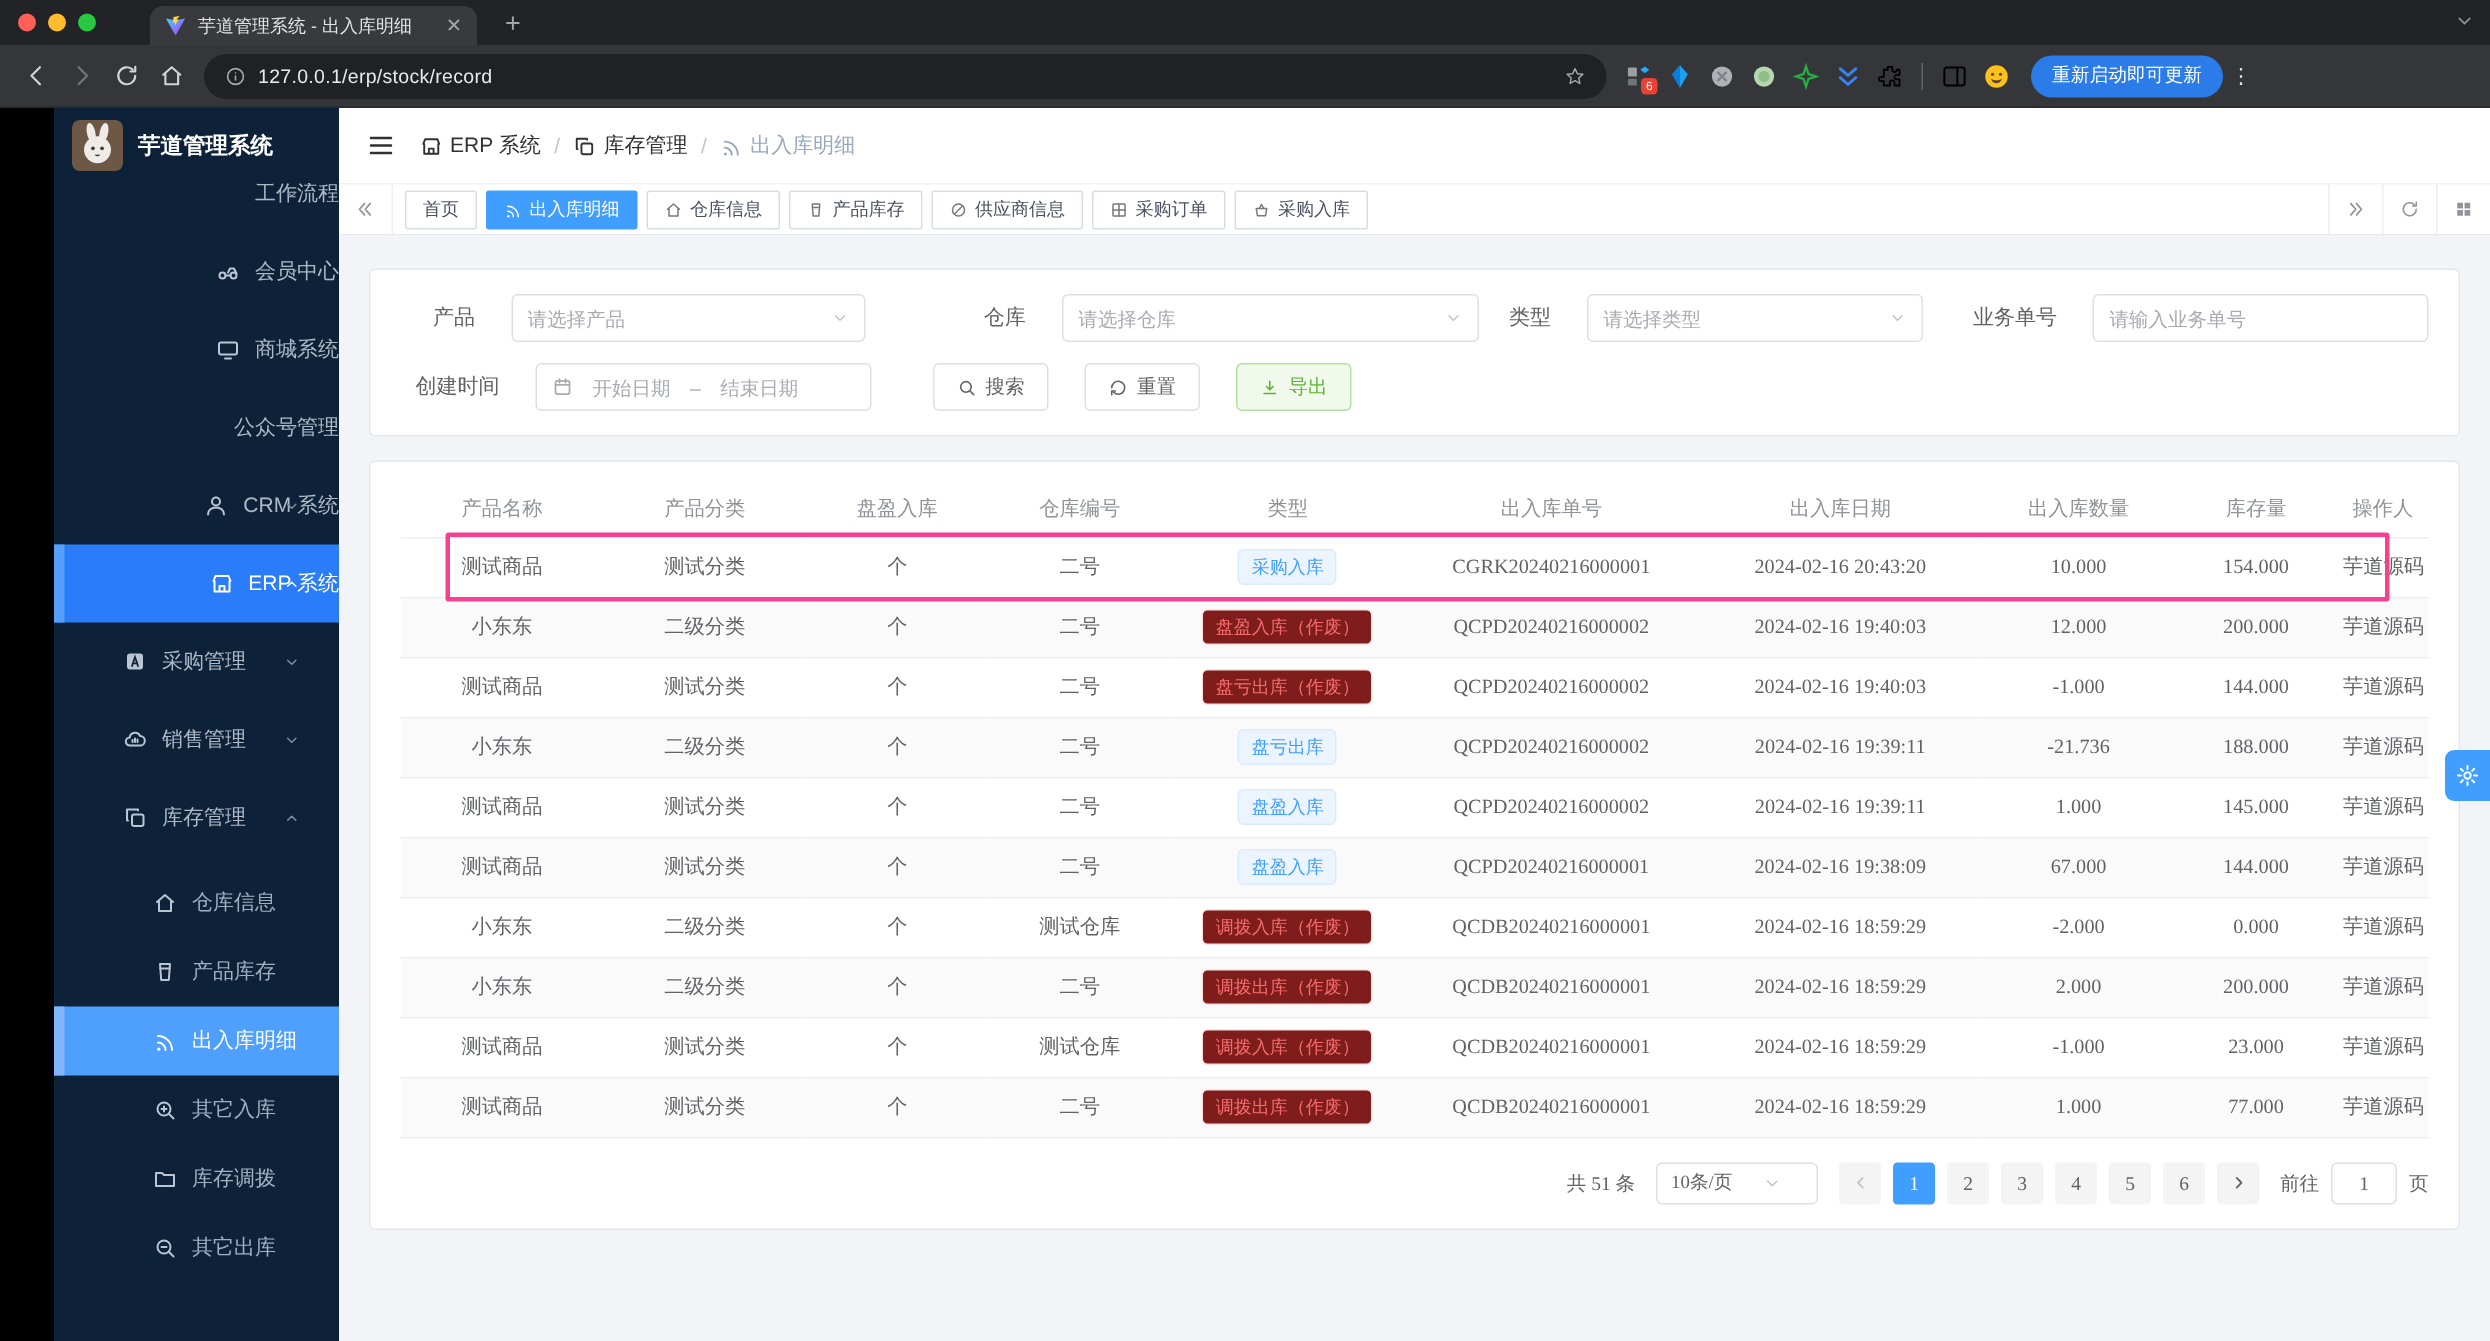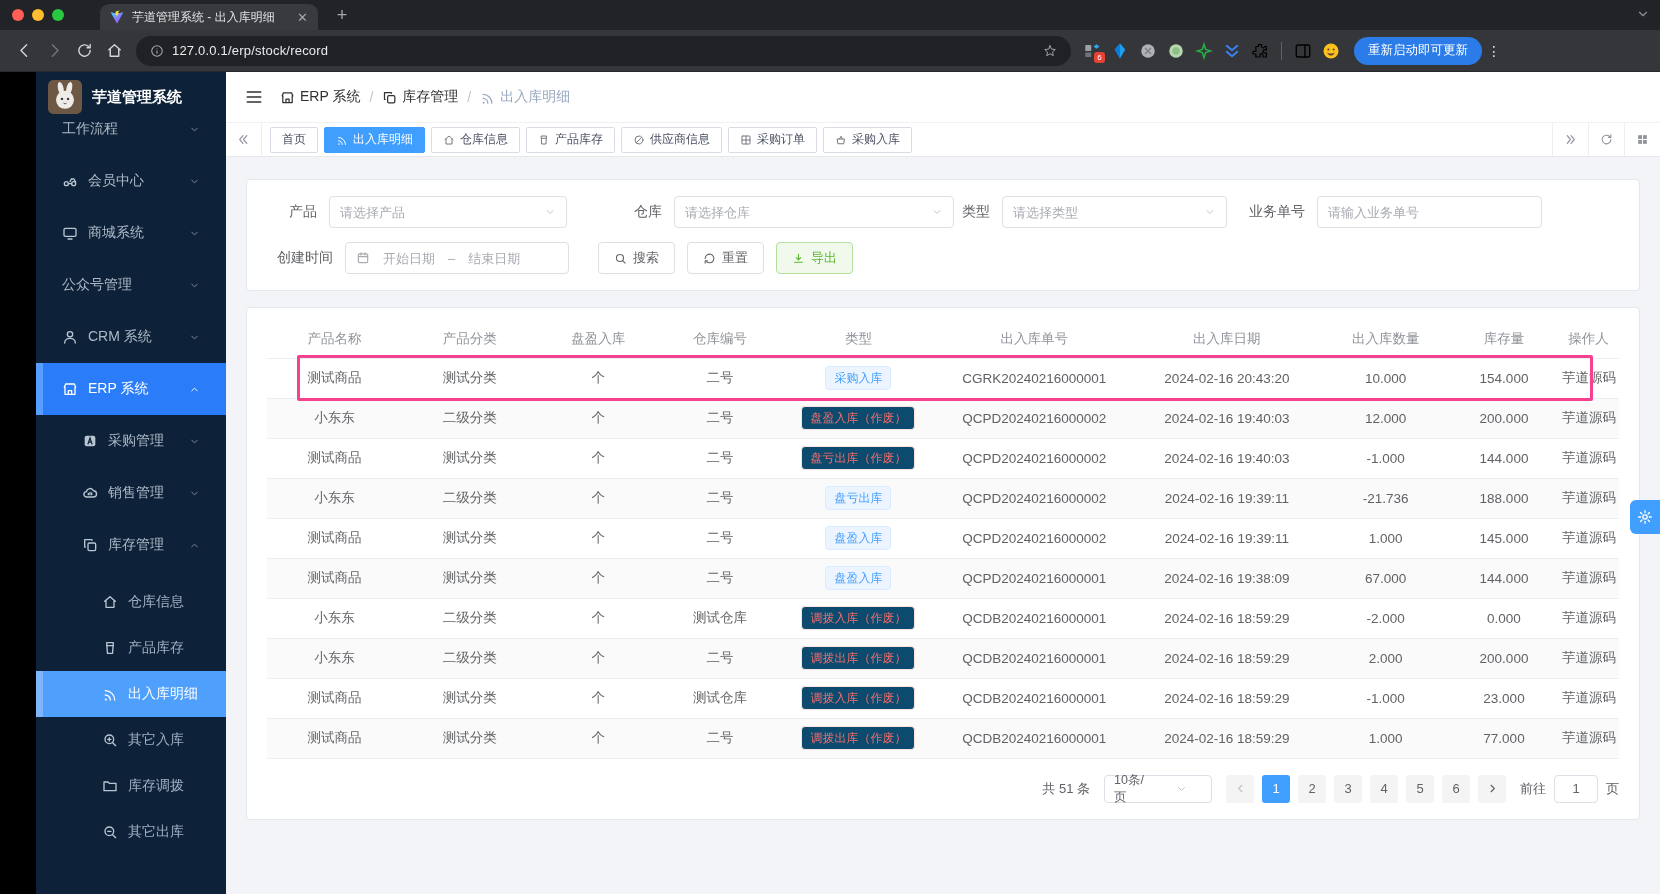--- a/index.html
+++ b/index.html
@@ -39,21 +39,21 @@
   .kebab{ color:#e2e4e7; width:20px; text-align:center; font-size:14px; letter-spacing:0; }
 
   
   .app { display:flex; height:822px; background:#f2f4f7;margin-left:36px; }
   .sidebar { width:190px; background:var(--sidebar-bg,#0d2238); flex:0 0 190px; display:flex; flex-direction:column; overflow:hidden; }
   .logo-row { height:50px; display:flex; align-items:center; gap:10px; padding-left:12px; flex:0 0 50px; }
   .logo-img { width:34px; height:34px; border-radius:5px; overflow:hidden; flex:0 0 34px;}
   .logo-title { color:#fff; font-size:15px; font-weight:bold; white-space:nowrap; }
   .menu { flex:1; overflow:hidden; }
   .menu-item { display:flex; align-items:center; color:#aeb9c7; font-size:14px; position:relative; cursor:pointer; white-space:nowrap; }
-  .menu-item.lv0 { height:52px; padding-left:26px; }
+  .menu-item.lv0 { height:52px; padding-left:26px;justify-content:flex-end; }
   .menu-item.lv1 { height:52px; padding-left:46px; }
   .menu-item.lv2 { height:46px; padding-left:66px; color:#9fb0c3; }
   .menu-item:first-child { margin-top:-19px; }
   .menu-item.first-lv2 { margin-top:8px; }
   .menu-item .ico { margin-right:10px; color:#b9c5d2; }
   .menu-item .chev { position:absolute; right:16px; width:11px; height:11px; color:#8391a5; }
   .menu-item.active-primary { background:var(--active-menu,#2a7cf9); color:#fff; }
   .menu-item.active-primary .ico,.menu-item.active-primary .chev{color:#fff;}
   .menu-item.active-primary::before { content:""; position:absolute; left:0; top:0; bottom:0; width:7px; background:#569eff; }
   .menu-item.active-light { background:var(--active-submenu,#4f9ffc); color:#fff; }
@@ -84,48 +84,48 @@
     border-radius:2px; background:#fff; font-size:12px; color:#495060; white-space:nowrap; }
   .tag .ico{width:12px;height:12px;color:#76797e}
   .tag.active { background:var(--accent,#409eff); border-color:var(--accent,#409eff); color:#fff; }
   .tag.active .ico{color:#fff}
 
   .content { flex:1; padding:22px 20px; overflow:hidden; background:#f2f4f7; }
   .card { background:#fff; border:1px solid #e4e7ed; border-radius:4px; }
 
   
   .filter-card { padding:16px 20px 16px; margin-bottom:16px; }
-  .f-row { display:flex; align-items:center; }
+  .f-row { display:flex; align-items:center;gap:12px; }
   .f-row + .f-row { margin-top:14px; }
   .f-label { font-size:14px; color:#606266; text-align:right; padding-right:12px; white-space:nowrap; }
   .w50{width:62px}.w107{width:107px}.w46{width:48px}.w78{width:90px}.w66{width:78px}
   .sel { height:32px; border:1px solid #dcdfe6; border-radius:4px; background:#fff; display:flex; align-items:center; padding:0 10px; position:relative; }
   .sel input { border:0; outline:0; flex:1; font-size:13px; color:#606266; background:transparent; min-width:0; font-family:inherit;}
   .sel input::placeholder { color:#a8abb2; }
   .caret { width:12px; height:12px; color:#c0c4cc; margin-left:6px; }
   .daterange { height:32px; border:1px solid #dcdfe6; border-radius:4px; background:#fff; display:flex; align-items:center; gap:6px; padding:0 10px; width:224px;}
   .daterange .ico{width:14px;height:14px;color:#a8abb2}
   .daterange input{ border:0; outline:0; width:66px; font-size:13px; color:#606266; text-align:center; background:transparent; font-family:inherit;}
   .daterange input::placeholder{color:#a8abb2}
   .dr-sep{color:#a8abb2; font-size:13px;}
   .btn { height:32px; border:1px solid #dcdfe6; border-radius:4px; background:#fff; display:inline-flex; align-items:center;
     justify-content:center; gap:6px; font-size:13px; color:#606266; padding:0 15px; cursor:pointer; }
   .btn .ico{width:13px;height:13px}
   .btn.export { background:#f0f9eb; border-color:#b3e09c; color:var(--export-green,#5cb531); }
 
   
-  .table-card { padding:12px 20px 16px; }
+  .table-card { padding:12px 20px 16px;font-family:Liberation Serif, serif; }
   .tbl-wrap { position:relative; }
   table { width:100%; border-collapse:collapse; table-layout:fixed; }
   th { height:38px; font-size:13.5px; font-weight:normal; color:#8f9399; border-bottom:1px solid #ebeef5; text-align:center; white-space:nowrap; }
   td { height:40px; font-size:13.5px; color:#606266; border-bottom:1px solid #ebeef5; text-align:center; white-space:nowrap; overflow:hidden; padding:0 4px;}
   tbody tr:nth-child(even){ background:#fafafa; }
   .badge { display:inline-block; font-size:12px; line-height:22px; padding:0 8px; border-radius:4px; }
   .badge-blue { background:#ecf5ff; border:1px solid #d9ecff; color:var(--badge-blue,#409eff); }
-  .badge-red { background:#0c4a6e; border:1px solid #fde2e2; color:var(--badge-red,#f56c6c); }
+  .badge-red { background:#7f1d1d; border:1px solid #fde2e2; color:var(--badge-red,#f56c6c); }
   .row-highlight { position:absolute; left:30px; right:26px; top:35px; height:46px;
     border:3px solid var(--highlight,#f5418f); border-radius:2px; pointer-events:none; }
 
   .pager { margin-top:16px; display:flex; align-items:center; justify-content:flex-end; gap:14px; font-size:13px; color:#606266; }
   .psel { height:28px; width:108px; border:1px solid #dcdfe6; border-radius:4px; display:flex; align-items:center; padding:0 9px; color:#606266; background:#fff;}
   .psel span{flex:1; font-size:12.5px;}
   .pgroup { display:flex; align-items:center; gap:8px; }
   .pbtn { min-width:28px; height:28px; background:#f4f4f5; border-radius:3px; display:flex; align-items:center; justify-content:center;
     font-size:13px; color:#606266; cursor:pointer; }
   .pbtn .ico{width:11px;height:11px}

